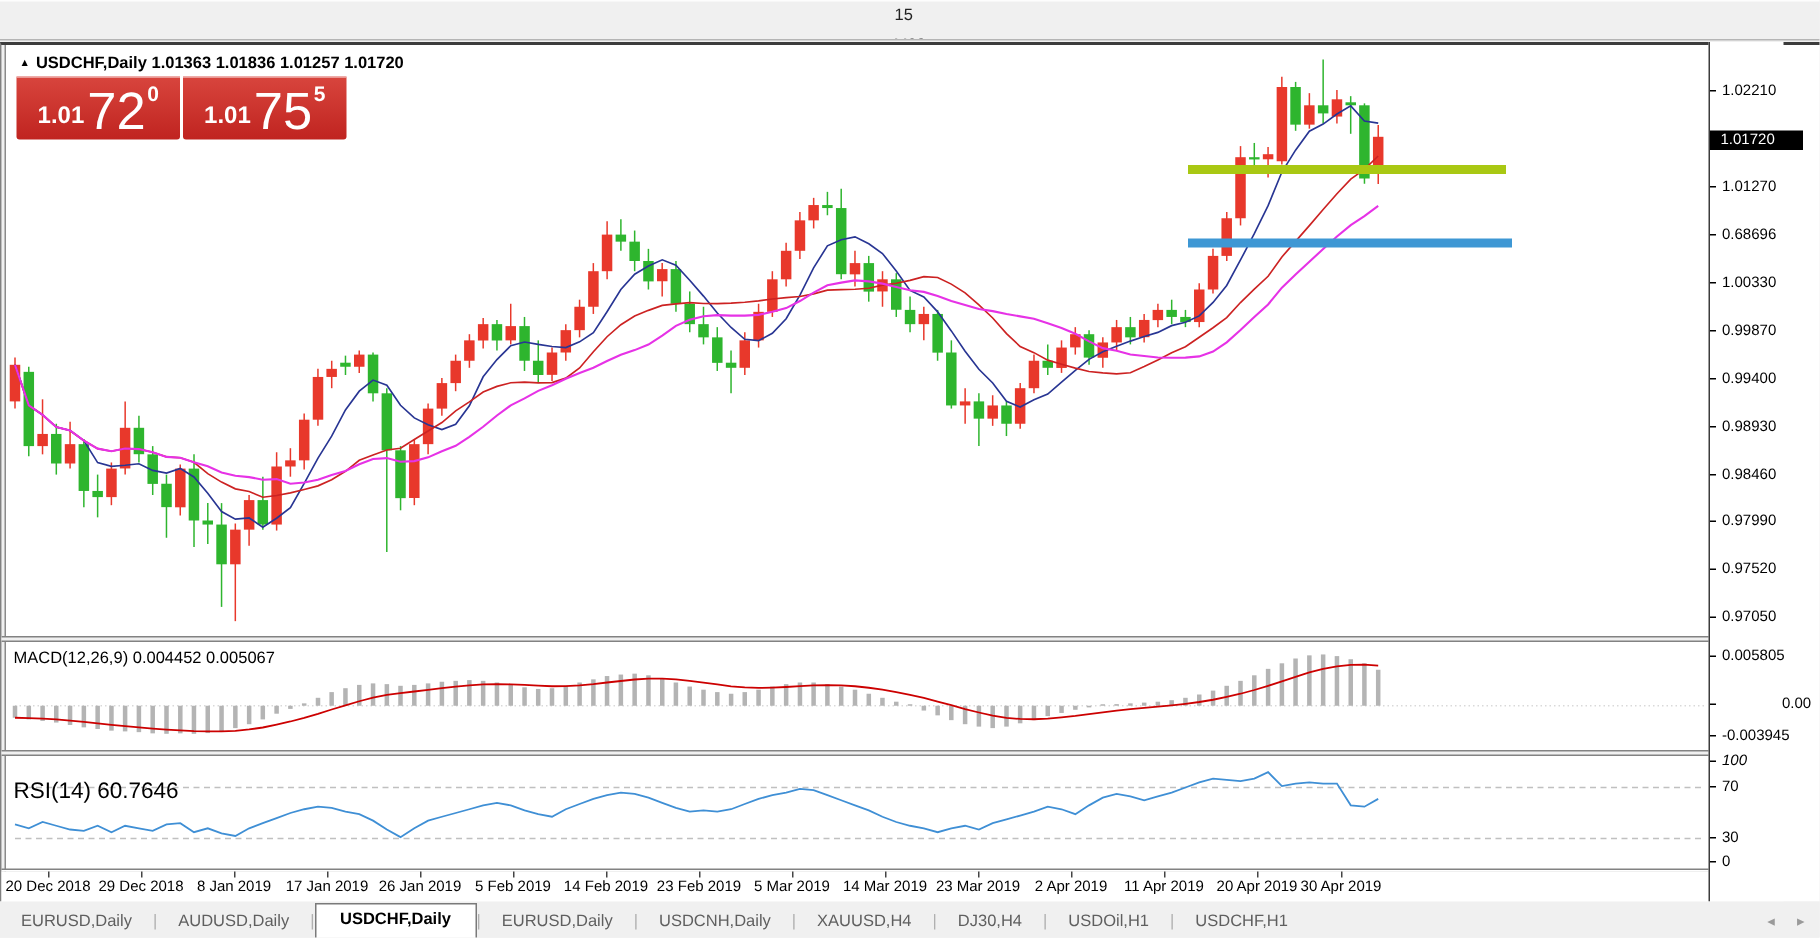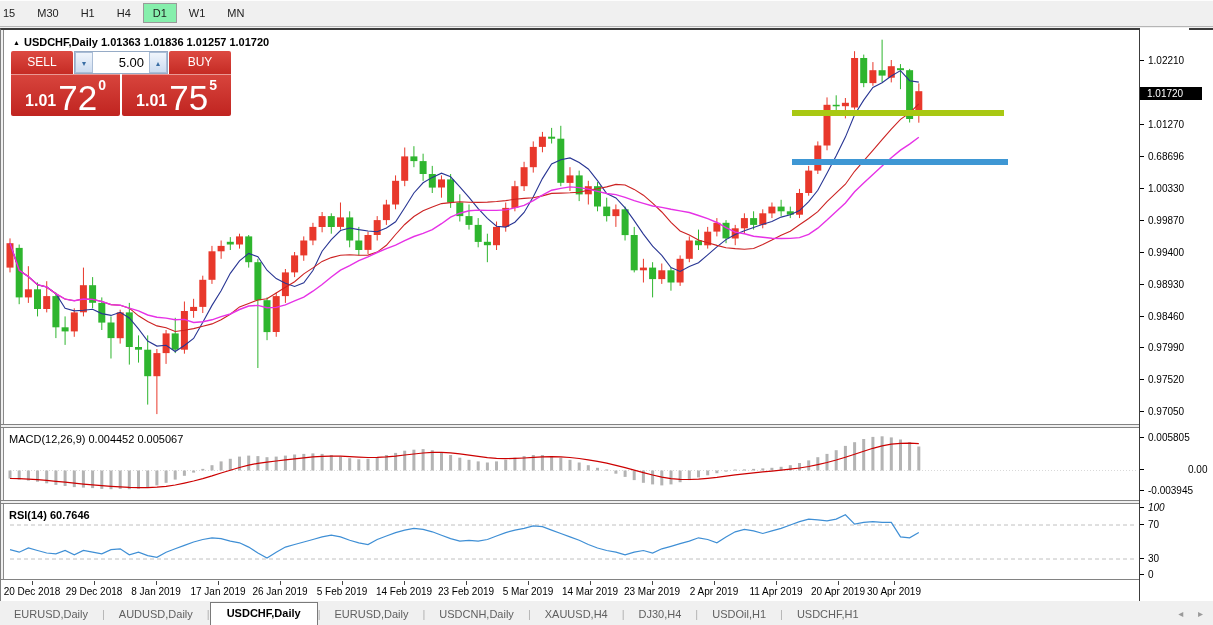--- a/index.html
+++ b/index.html
@@ -1,41 +1,41 @@
 <!DOCTYPE html>
 <html><head>
 <meta charset="utf-8">
 <style>
   * { margin:0; padding:0; box-sizing:border-box; }
   html,body { width:1213px; height:625px; overflow:hidden; background:#f0f0f0;
     font-family:"Liberation Sans", sans-serif; }
   
   #toolbar { position:absolute; left:0; top:0; width:1213px; height:27px;
     background:#f0f0f0; border-bottom:1px solid #b5b5b5; box-shadow:0 1px 0 #fdfdfd inset;
-    display:flex; align-items:center; overflow:hidden; }
+    display:flex; align-items:center; overflow:hidden;flex-direction:column; }
   .tf-btn { font-size:11px; color:#222; padding:3px 9px; margin:0 1px; border:1px solid transparent;
     cursor:pointer; white-space:nowrap; }
   .tf-btn.active { background:#86efac; border:1px solid #9a9a9a; }
   .tf-btn:first-child { margin-left:-7px; }
   
   #workspace { position:absolute; left:0; top:28px; width:1213px; height:573px;
     background:#fff; border-top:2px solid #3c3c3c; border-left:1px solid #808080;
     box-shadow:2px 0 0 #f0f0f0 inset, 3px 0 0 #8a8a8a inset; }
   .pane-svg { position:absolute; left:5px; }
   #splitter1,#splitter2 { position:absolute; left:0; width:1139px; height:4px;
     background:#f0f0f0; border-top:1px solid #828282; border-bottom:1px solid #828282; cursor:row-resize; }
   #splitter1 { top:394px; } #splitter2 { top:470px; }
   #rsi-bottom-line { position:absolute; left:0; top:549px; width:1139px; height:2px;
     background:#828282; border-bottom:1px solid #fff; }
   
   .pane-label { position:absolute; color:#000; z-index:5; white-space:nowrap; }
   #symbol-line { left:12px; top:6px; font-size:11px; font-weight:700; }
   #symbol-line .tri { font-size:7px; position:relative; top:-1px; margin-right:4px; }
   #macd-label { left:8px; top:403px; font-size:11px; }
-  #rsi-label { left:8px; top:479px; font-size:11px;font-weight:bold; }
+  #rsi-label { left:8px; top:489px; font-size:15px; }
   
   #date-axis { position:absolute; left:0; top:551px; width:1139px; height:21px; background:#fff; }
   .date-tick { position:absolute; top:0; width:1px; height:4px; background:#444; }
   .date-label { position:absolute; top:5px; transform:translateX(-50%); font-size:10px; color:#000; white-space:nowrap; }
   
   #price-axis { position:absolute; left:1139px; top:28px; width:50px; height:573px;
     background:#fff; border-left:1px solid #3c3c3c; cursor:ns-resize; }
   .ax-label { position:absolute; left:8px; font-size:10px; color:#000; white-space:nowrap; }
   .ax-tick { position:absolute; left:0; width:4px; height:1px; background:#000; }
   #current-tag { position:absolute; left:0; width:62px; height:13px; background:#000; color:#fff;
@@ -79,29 +79,20 @@
     <div class="tf-btn">W1</div>
     <div class="tf-btn">MN</div>
   </div>
 
 <div id="workspace">
   <div class="pane-label" id="symbol-line">
     <span class="tri">▲</span><span>USDCHF,Daily</span>&nbsp;<span>1.01363 1.01836 1.01257 1.01720</span>
   </div>
 
   <div id="trade-panel">
-    <div id="tp-row1">
-      <div class="tp-btn">SELL</div>
-      <div id="tp-spinner">
-        <div class="sp-btn">▾</div>
-        <input id="vol-field" value="5.00" style="">
-        <div class="sp-btn">▴</div>
-      </div>
-      <div class="tp-btn">BUY</div>
-    </div>
     <div id="tp-row2">
       <div class="big-price">
         <span class="bp-small">1.01</span>
         <span class="bp-big">72</span>
         <span class="bp-sup">0</span>
       </div>
       <div class="big-price">
         <span class="bp-small">1.01</span>
         <span class="bp-big">75</span>
         <span class="bp-sup">5</span>

